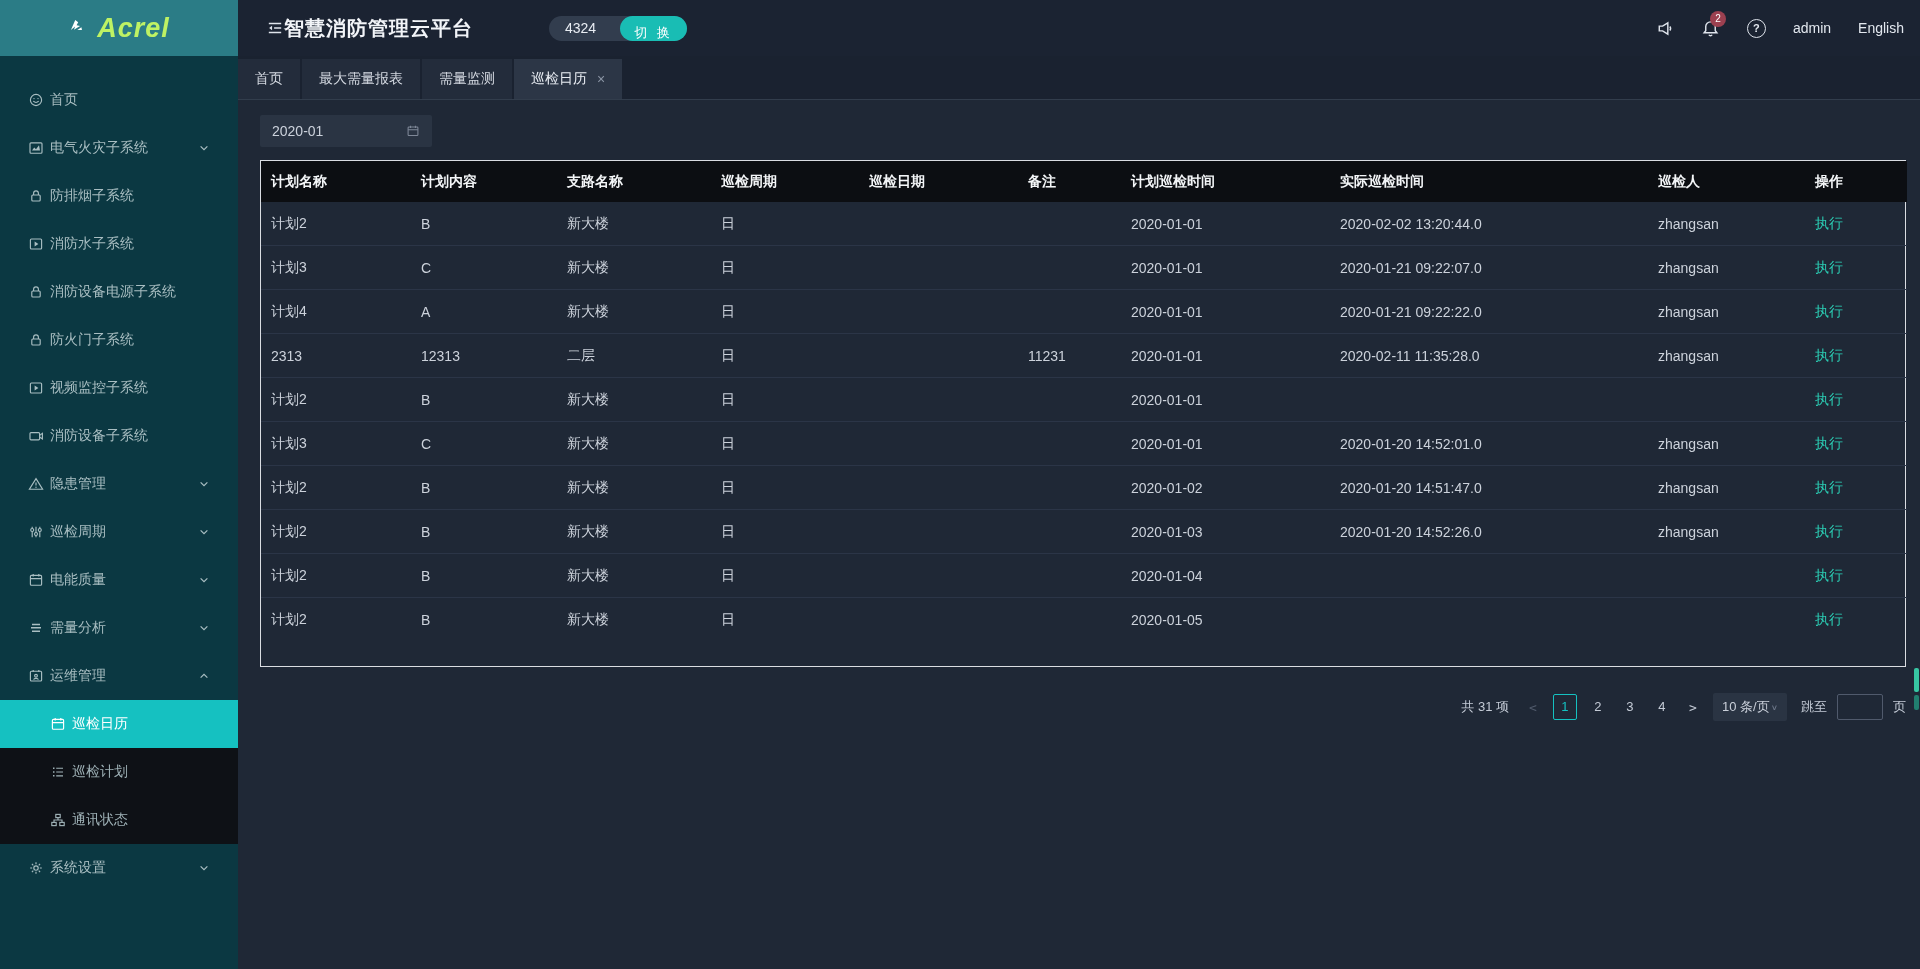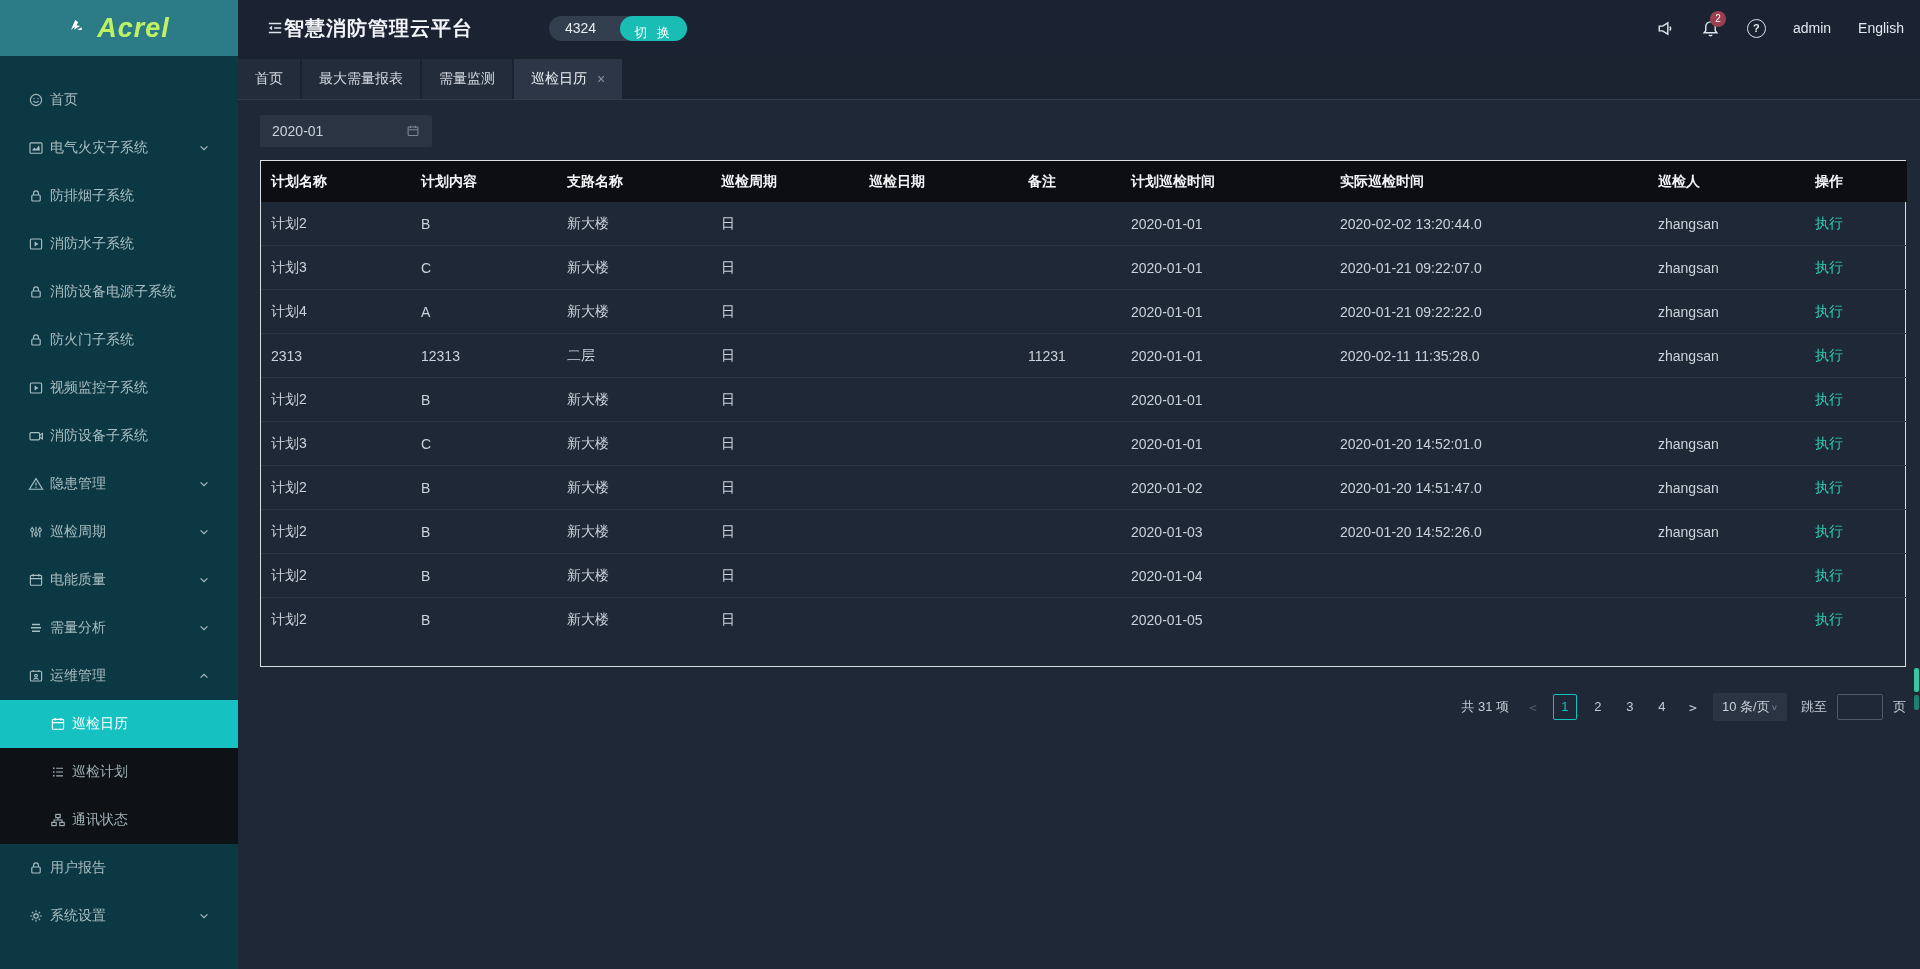--- a/index.html
+++ b/index.html
@@ -301,29 +301,20 @@
                 <rect x="9.8" y="10.4" width="4.4" height="3.2"></rect>
                 <path d="M8 5.6V8M4 10.4V8h8v2.4"></path>
               </svg>
             </span>
             <span>通讯状态</span>
           </div>
         </div>
         <div class="side-item">
           <span class="icn">
             <svg viewBox="0 0 16 16" fill="none" stroke="currentColor" stroke-width="1.15">
-              <rect x="3.8" y="7" width="8.4" height="6" rx="1"></rect>
-              <path d="M5.6 7V5.2a2.4 2.4 0 0 1 4.8 0V7"></path>
-            </svg>
-          </span>
-          <span>用户报告</span>
-        </div>
-        <div class="side-item">
-          <span class="icn">
-            <svg viewBox="0 0 16 16" fill="none" stroke="currentColor" stroke-width="1.15">
               <circle cx="8" cy="8" r="2.2"></circle>
               <path d="M8 2.2v2M8 11.8v2M2.2 8h2M11.8 8h2M3.9 3.9l1.4 1.4M10.7 10.7l1.4 1.4M12.1 3.9l-1.4 1.4M5.3 10.7l-1.4 1.4"></path>
             </svg>
           </span>
           <span>系统设置</span>
           <span class="icn chev">
             <svg viewBox="0 0 16 16" fill="none" stroke="currentColor" stroke-width="1.6">
               <path d="M3.5 5.8L8 10.3l4.5-4.5"></path>
             </svg>
           </span>

